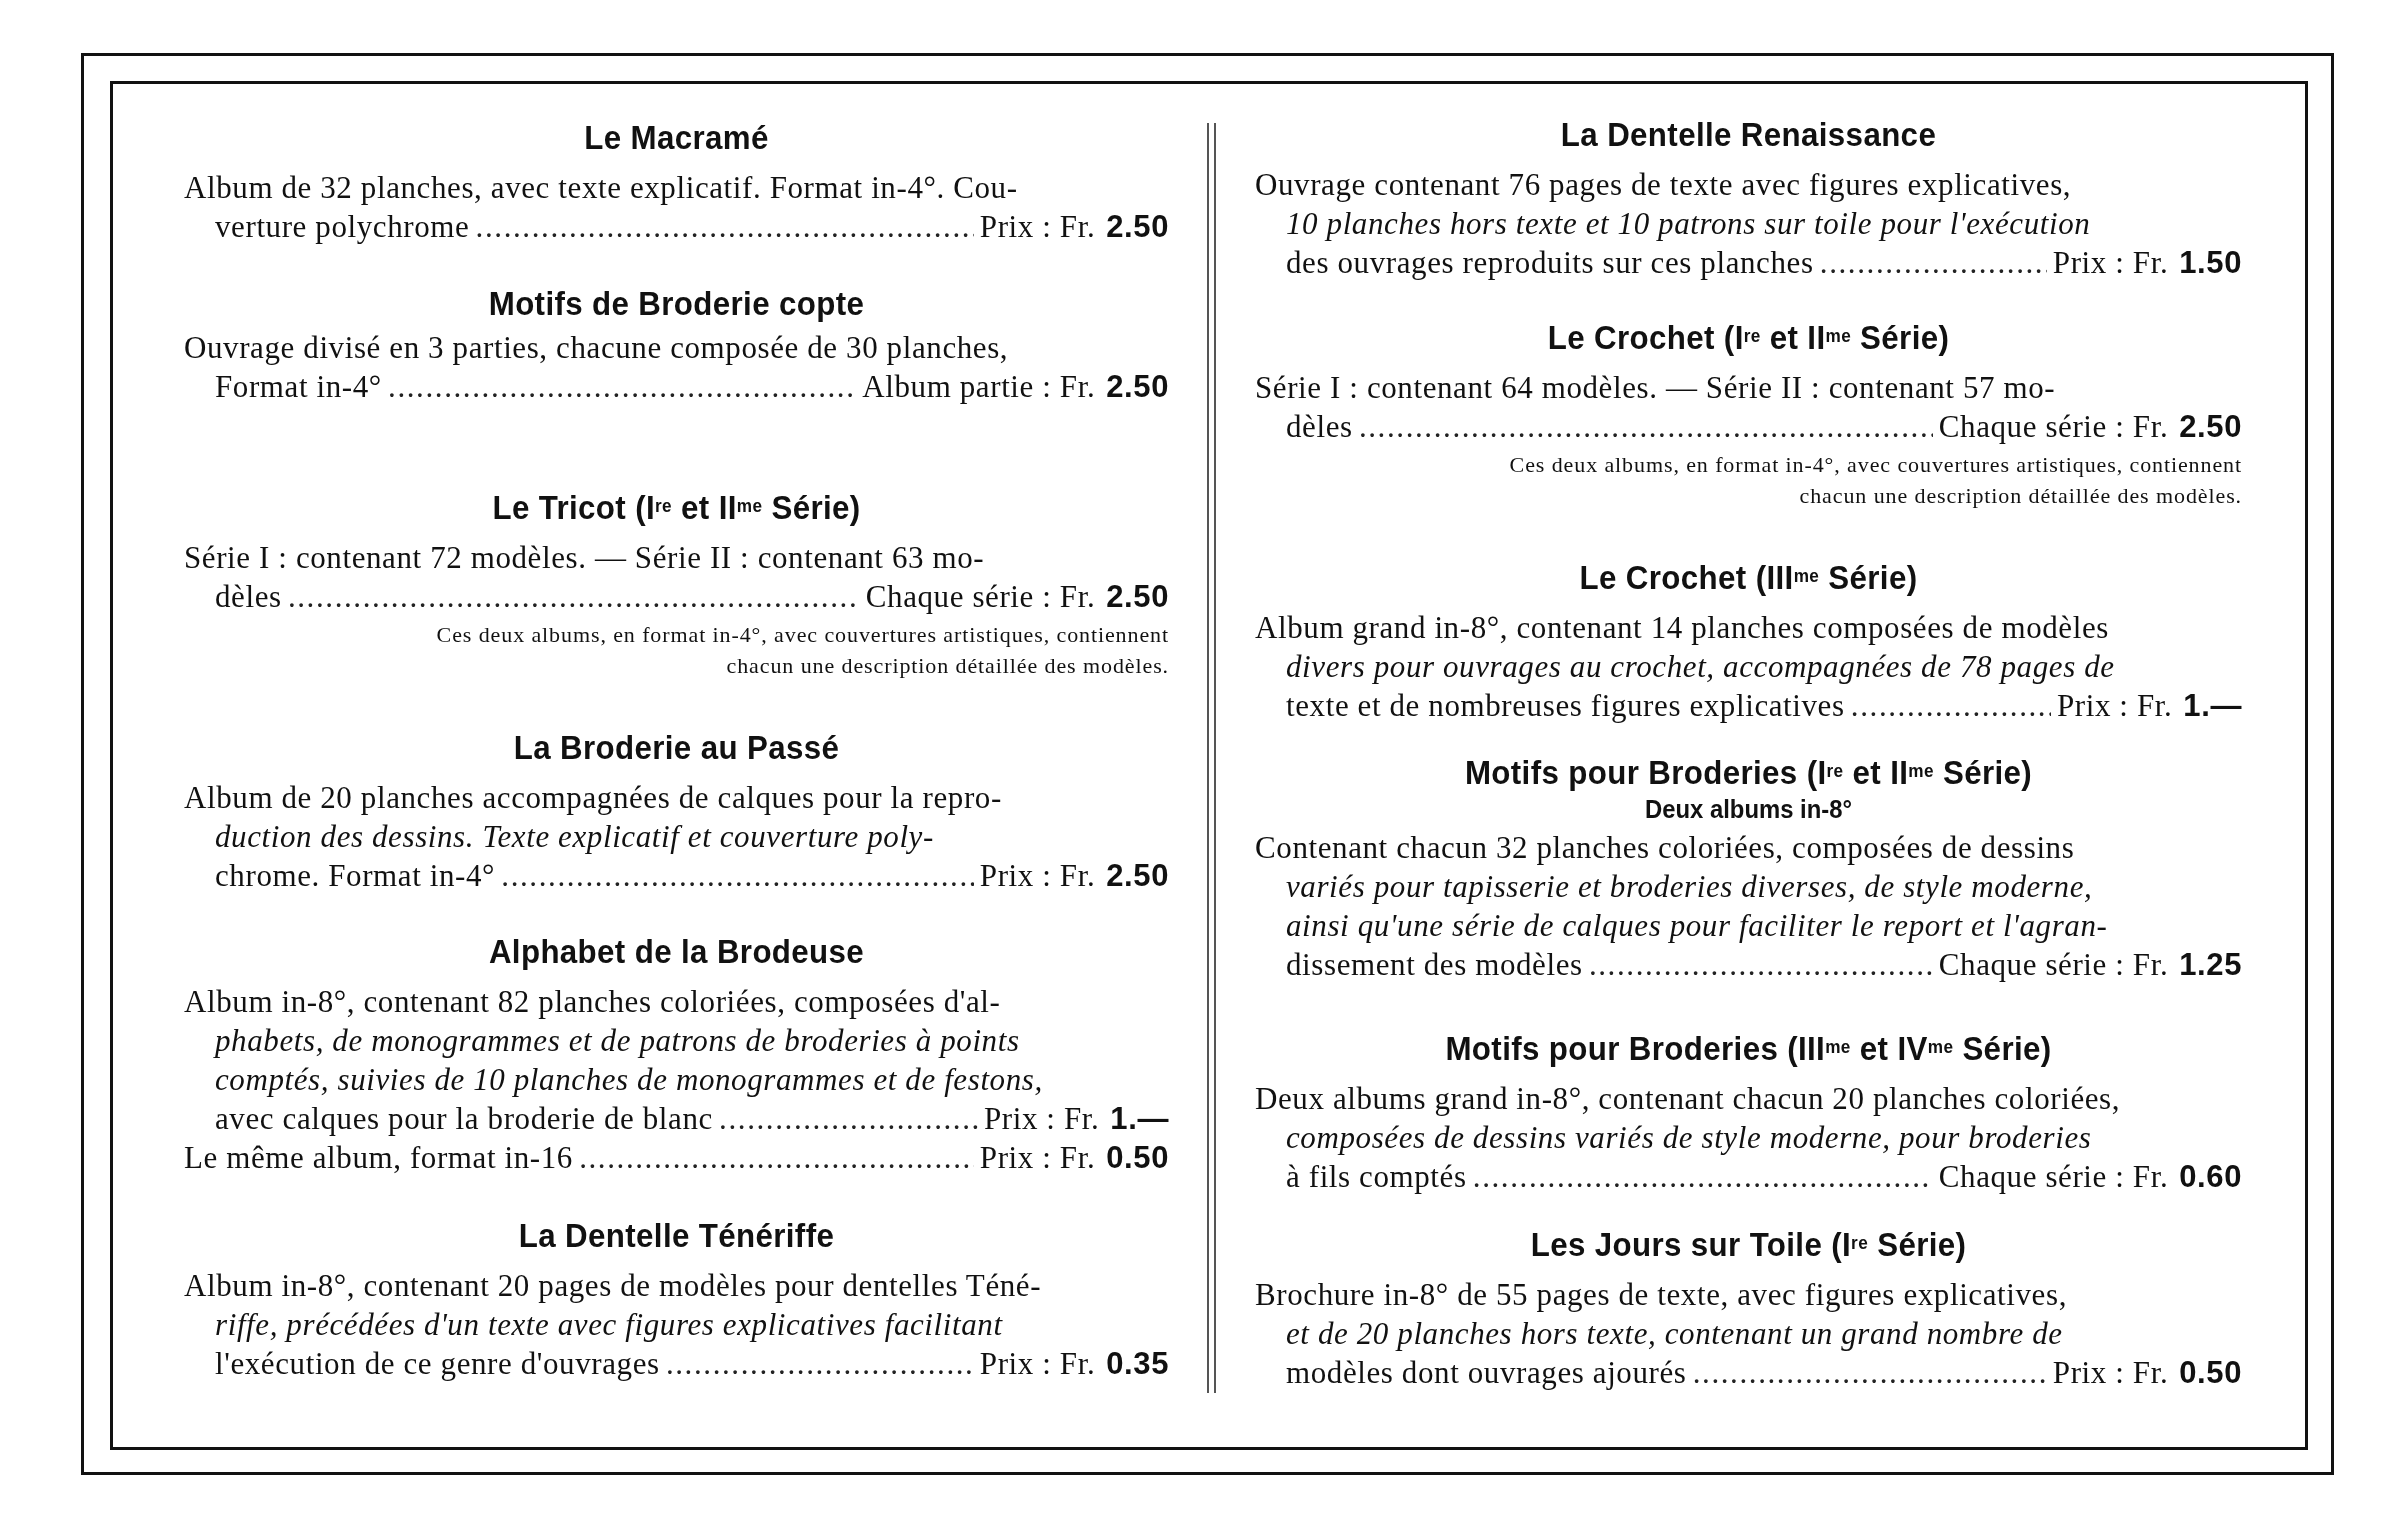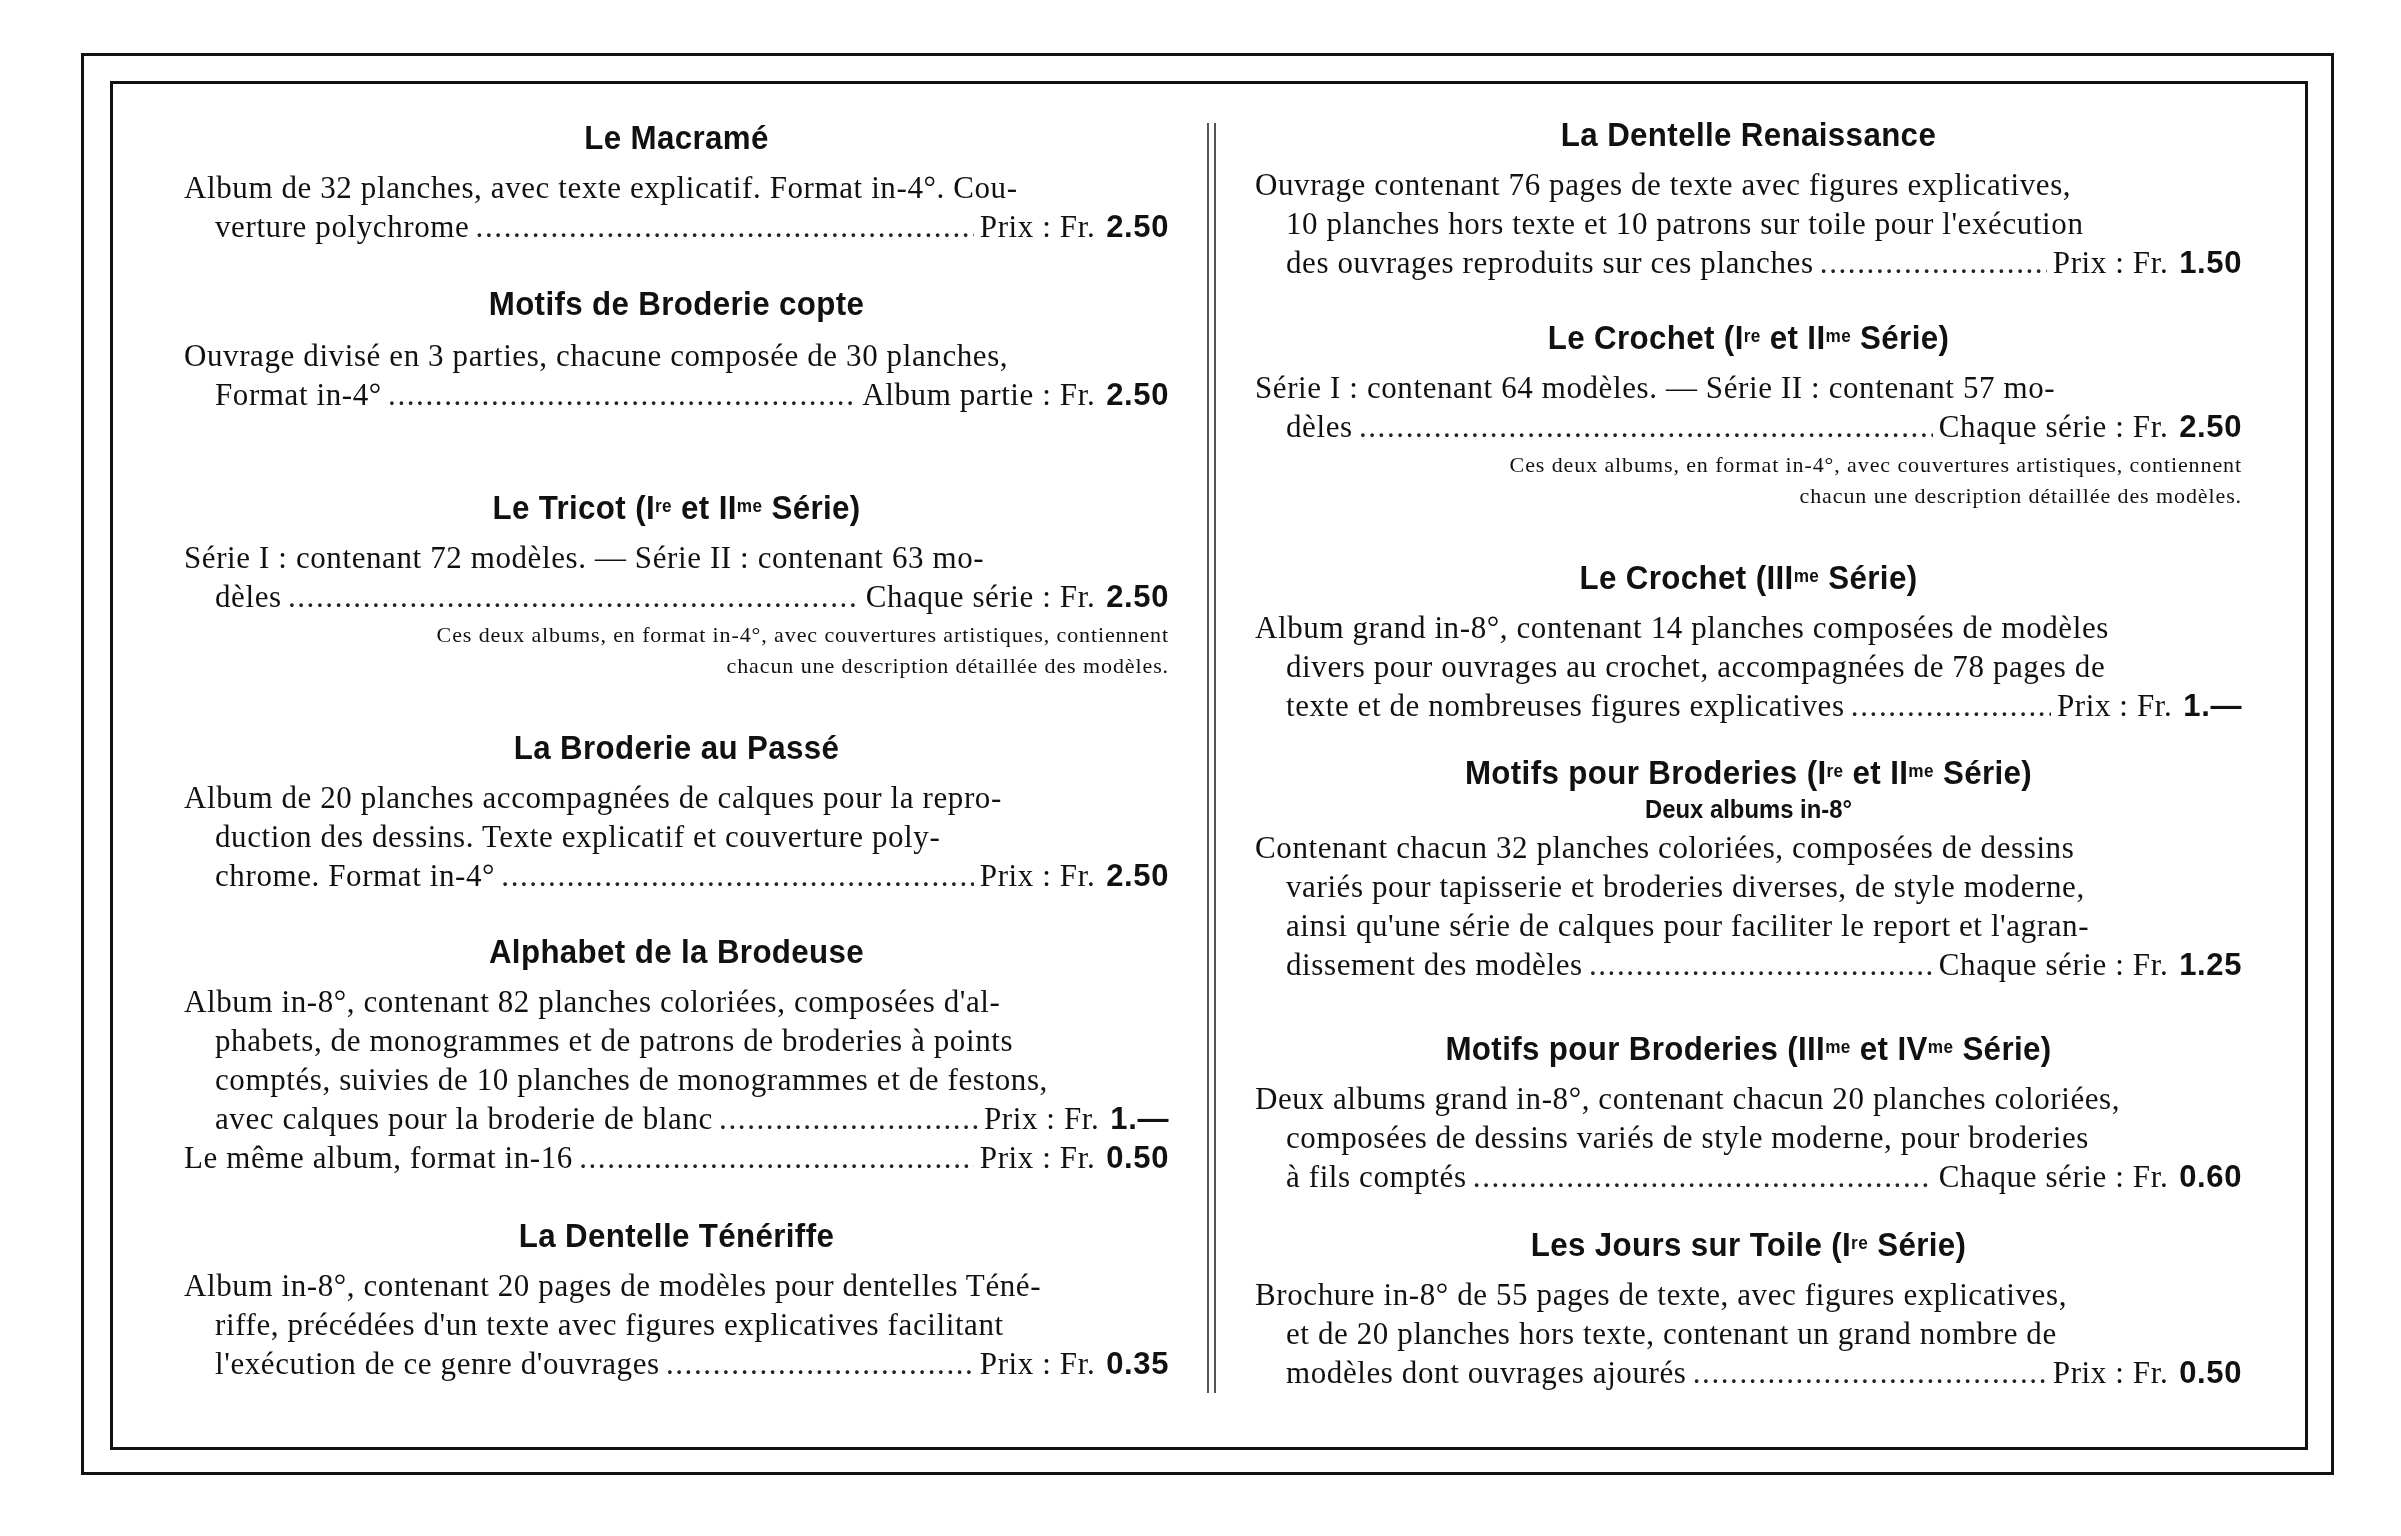--- a/index.html
+++ b/index.html
@@ -9,21 +9,21 @@
   .divider { position:absolute; top:123px; height:1270px; width:1.6px; background:#555; }
   .col { position:absolute; top:0; }
   .col-left { left:184px; width:985px; }
   .col-right { left:1255px; width:987px; }
   .section { position:absolute; left:0; right:0; }
   .heading { text-align:center; font-family:"Liberation Sans", sans-serif; font-weight:bold; font-size:34px; letter-spacing:0.4px; line-height:39px; transform:scaleX(0.92); transform-origin:center; white-space:nowrap; }
   .heading sup { font-size:18.7px; vertical-align:top; position:relative; top:-1.6px; }
   .subheading { text-align:center; font-family:"Liberation Sans", sans-serif; font-weight:bold; font-size:26.5px; line-height:34px; transform:scaleX(0.9); }
   .body { font-size:31px; line-height:39px; text-align:justify; text-align-last:left; letter-spacing:0.6px; }
   .line { display:block; white-space:nowrap; overflow:hidden; }
-  .line.indent { padding-left:31px; }
+  .line.indent { padding-left:31px;font-style:italic; }
   .priceline { display:flex; align-items:baseline; white-space:nowrap;justify-content:center; }
   .priceline.indent { padding-left:31px; }
   .priceline .lead { flex:0 0 auto; }
   .priceline .dots { flex:1 1 auto; overflow:hidden; letter-spacing:1.6px; margin:0 6.2px; color:#222; }
   .priceline .dots::before { content:"................................................................................................................................................"; }
   .priceline .plabel { flex:0 0 auto; }
   .priceline .pval { flex:0 0 auto; font-family:"Liberation Sans", sans-serif; font-weight:bold; margin-left:11px; font-size:31px; }
   .note { text-align:right; font-size:22px; line-height:31px; letter-spacing:0.9px; }
 </style>
 </head>
@@ -44,21 +44,21 @@
         <span class="lead">verture polychrome</span>
         <span class="dots"></span>
         <span class="plabel">Prix :  Fr.</span>
         <span class="pval">2.50</span>
       </div>
     </div>
   </div>
 
   <div class="section" style="top:284px">
     <div class="heading">Motifs de Broderie copte</div>
-    <div class="body" style="margin-top:13px">
+    <div class="body" style="margin-top:5px">
       <span class="line">Ouvrage divisé en 3 parties, chacune composée de 30 planches,</span>
       <div class="priceline indent">
         <span class="lead">Format in-4°</span>
         <span class="dots"></span>
         <span class="plabel">Album partie :  Fr.</span>
         <span class="pval">2.50</span>
       </div>
     </div>
   </div>
 

